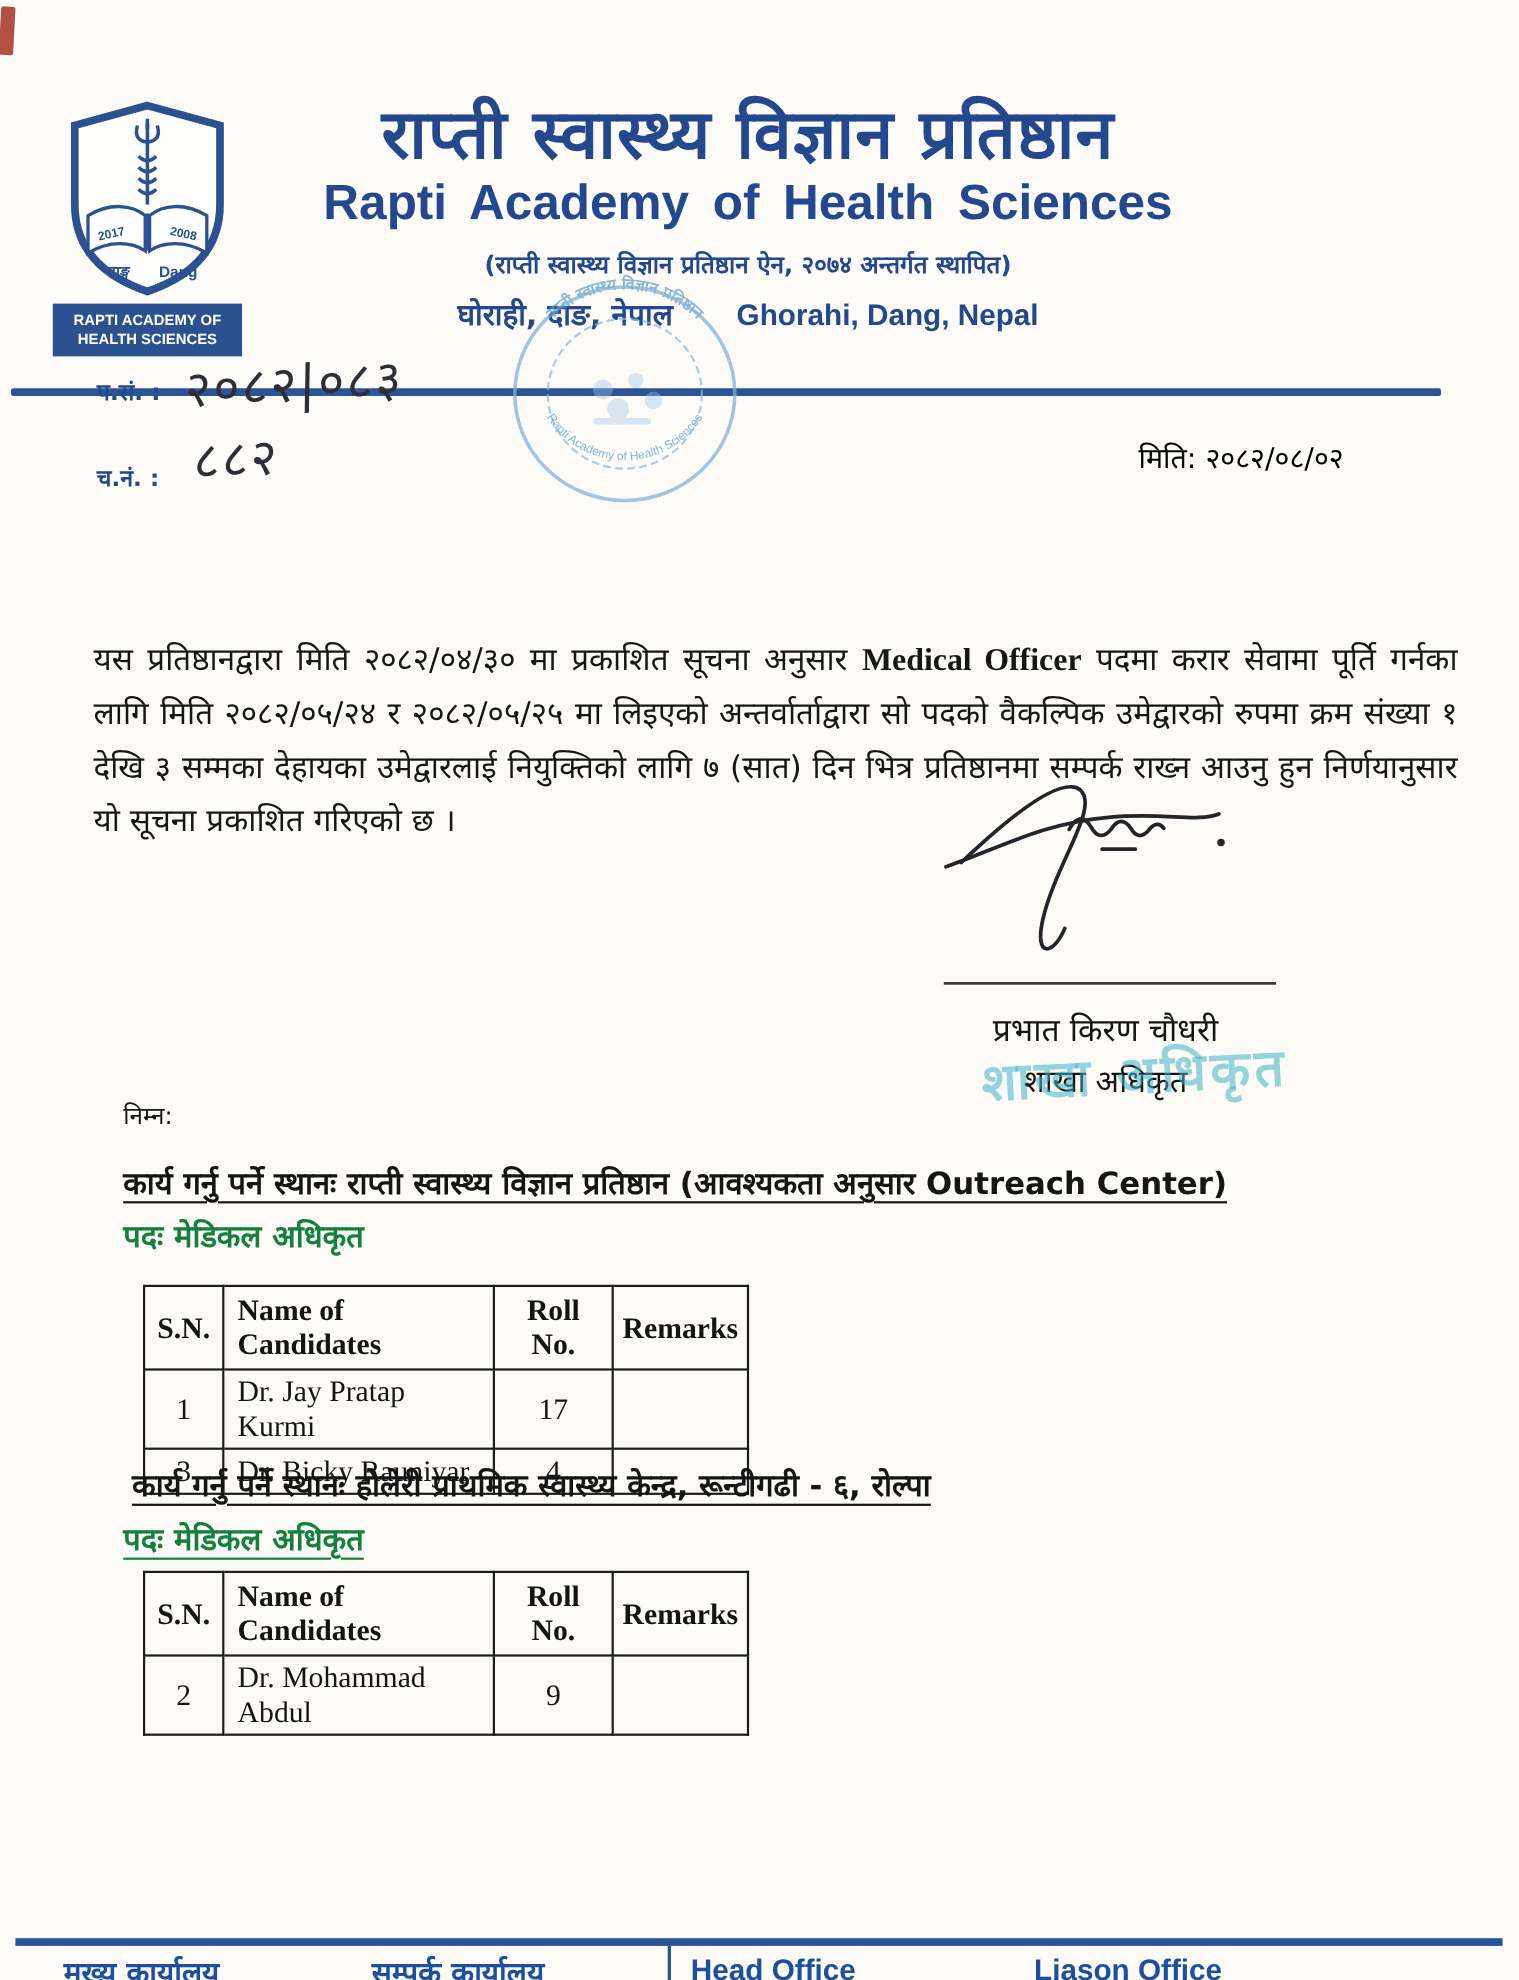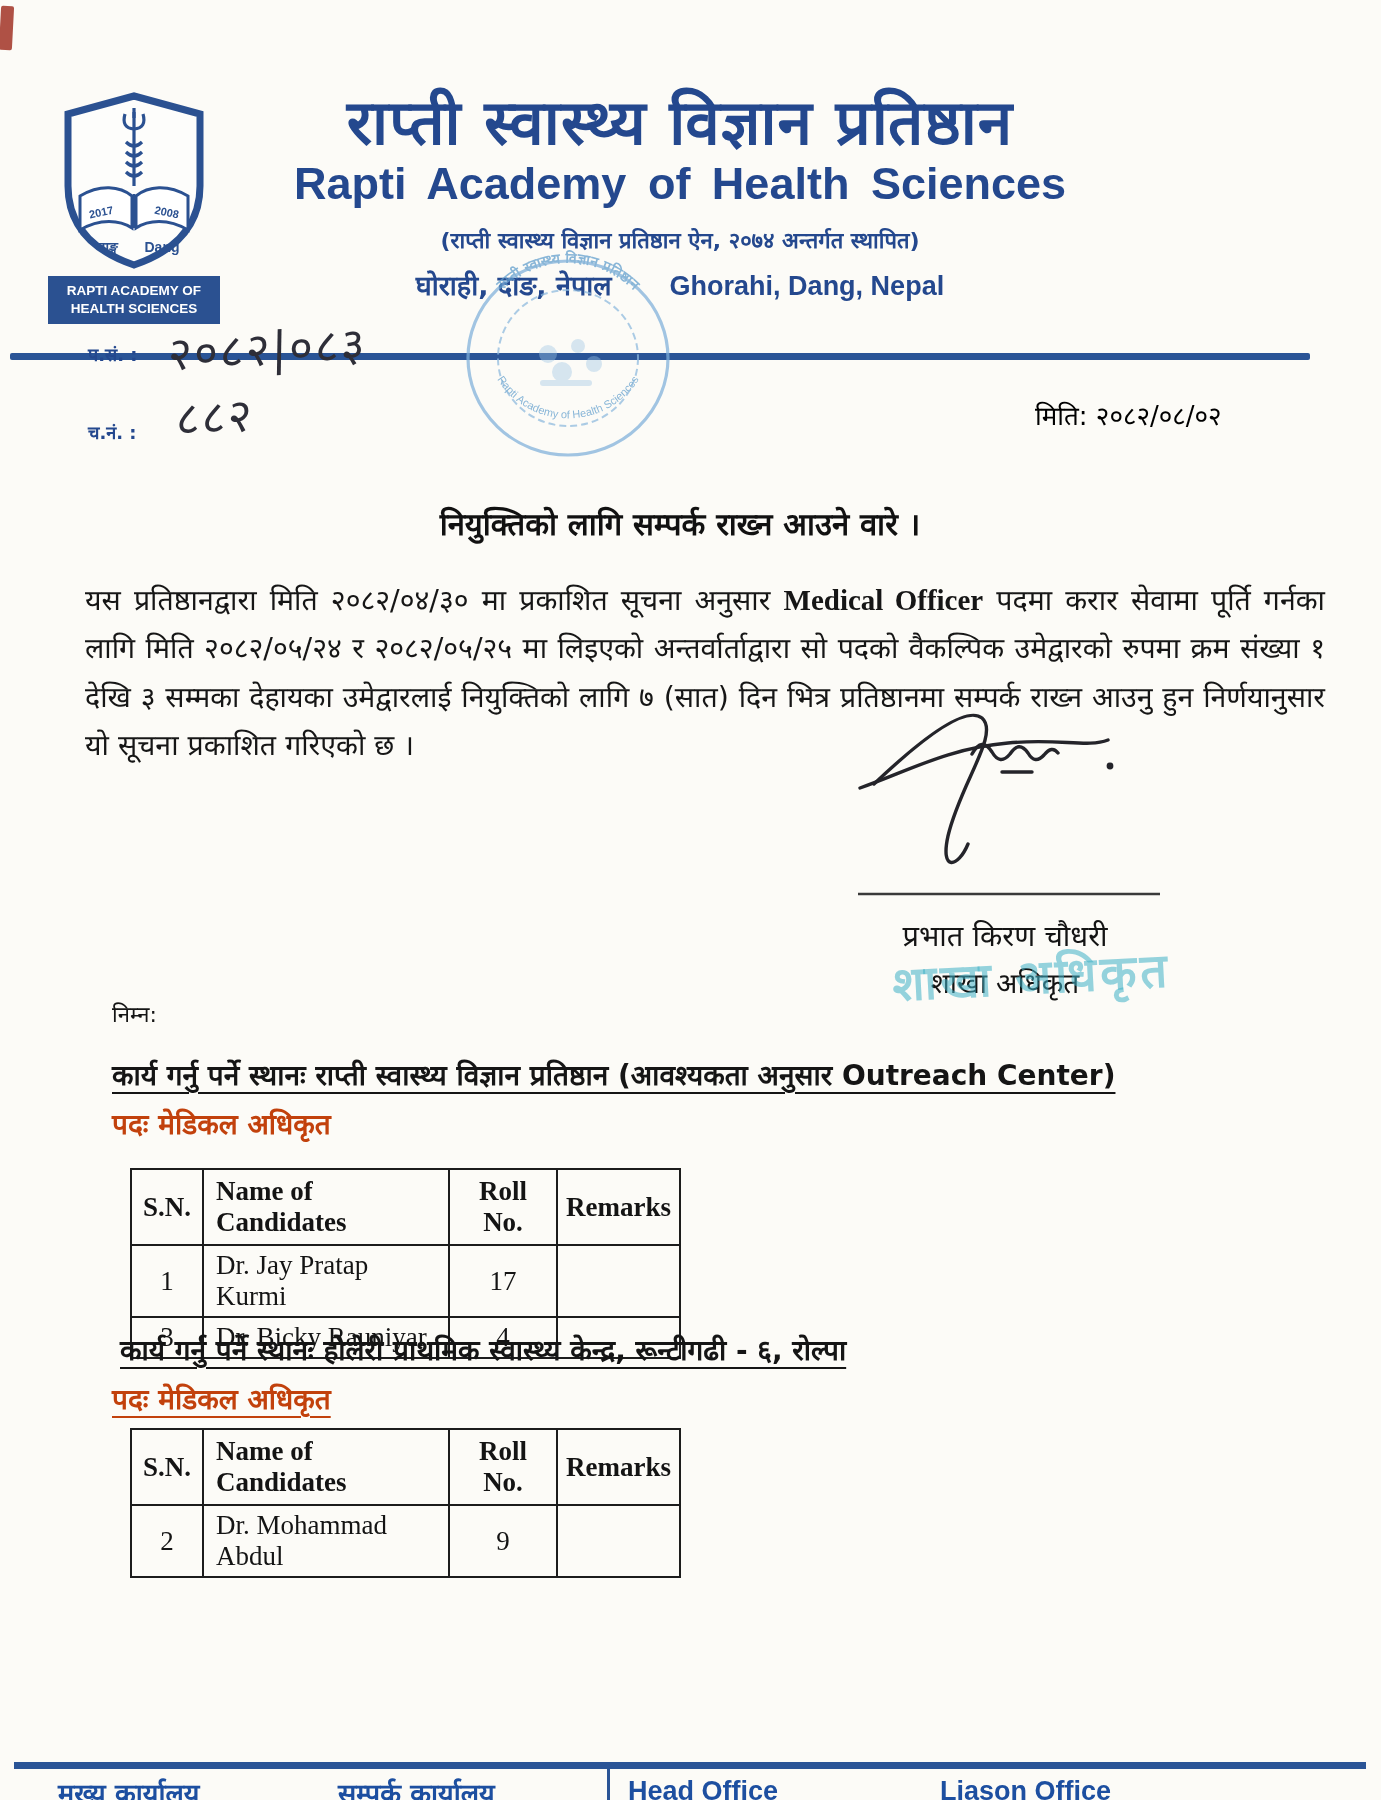--- a/index.html
+++ b/index.html
@@ -17,38 +17,38 @@
 
   .title-np{left:225px;top:78px;width:910px;font-size:62px;font-weight:bold;letter-spacing:1px;}
   .title-en{left:225px;top:158px;width:910px;font-size:45px;font-weight:bold;word-spacing:9px;}
   .subtitle{left:225px;top:224px;width:910px;font-size:22px;font-weight:bold;}
   .addr-row{left:225px;top:266px;width:910px;font-size:27px;font-weight:bold;}
   .addr-row .gap{display:inline-block;width:58px;}
 
   .rule{left:10px;top:353px;width:1300px;height:7px;background:#2a5496;border-radius:2px;}
   .footer-rule{left:14px;top:1762px;width:1352px;height:7px;background:#2a5496;}
 
-  .ref-label{font-size:18px;font-weight:bold;color:#24488e;}
+  .ref-label{font-size:21px;font-weight:bold;color:#24488e;}
   .handwrite{font-size:46px;color:#2e2e38;letter-spacing:2px;transform:rotate(-3deg) skewX(-4deg);}
   .date-line{font-size:26px;color:#000000;}
 
   .subject{left:280px;top:502px;width:800px;font-size:31px;font-weight:bold;color:#111;}
 
   .body-par{left:85px;top:576px;width:1240px;font-size:28.5px;line-height:1.7;
     text-align:justify;color:#161616;}
   .body-par .hl{font-family:"Liberation Serif",serif;font-weight:bold;font-size:29px;}
 
   .sig-name{left:850px;top:915px;width:310px;font-size:29px;color:#141414;}
   .sig-title{left:850px;top:963px;width:310px;font-size:28px;color:#141414;}
   .sig-stamp{left:892px;top:940px;width:420px;font-size:47px;font-weight:bold;
     color:rgba(62,176,198,.55);letter-spacing:4px;transform:rotate(-3deg);z-index:3;}
 
   .nimna{left:112px;top:998px;font-size:22px;color:#151515;}
   .sec-head{font-size:28px;font-weight:bold;color:#151515;}
-  .sec-post{font-size:28px;font-weight:bold;color:#c2410c;}
+  .sec-post{font-size:28px;font-weight:bold;color:#15803d;}
 
   table.cand{border-collapse:collapse;background:transparent;padding-left:16px;}
   table.cand th,table.cand td{border:2.5px solid #1c1c1c;font-family:"Liberation Serif",serif;color:#141414;}
   table.cand th{font-size:27px;font-weight:bold;padding:6px 8px;}
   table.cand td{font-size:27px;padding:4px 8px;}
   .c{text-align:center;}
   .l{text-align:left;padding-left:12px !important;}
 
   .foot-np{font-size:27px;font-weight:bold;color:#1d4fa0;}
   .foot-en{font-size:27px;font-weight:bold;color:#1d4fa0;font-family:"Liberation Sans",sans-serif;
@@ -133,21 +133,20 @@
   </svg>
 
   <div class="abs rule"></div>
 
   <div class="abs ref-label np" style="left:88px;top:342px;">प.सं. :</div>
   <div class="abs handwrite np" style="left:168px;top:316px;">२०८२|०८३</div>
   <div class="abs ref-label np" style="left:88px;top:420px;">च.नं. :</div>
   <div class="abs handwrite np" style="left:176px;top:384px;">८८२</div>
   <div class="abs date-line np" style="left:1035px;top:397px;">मिति: २०८२/०८/०२</div>
 
-  <div class="abs subject center np">नियुक्तिको लागि सम्पर्क राख्न आउने वारे ।</div>
 
   <div class="abs body-par np">
     <span>यस प्रतिष्ठानद्वारा मिति २०८२/०४/३० मा प्रकाशित सूचना अनुसार </span><span class="hl">Medical Officer</span><span> पदमा करार सेवामा पूर्ति गर्नका लागि मिति २०८२/०५/२४ र २०८२/०५/२५ मा लिइएको अन्तर्वार्ताद्वारा सो पदको वैकल्पिक उमेद्वारको रुपमा क्रम संख्या १ देखि ३ सम्मका देहायका उमेद्वारलाई नियुक्तिको लागि ७ (सात) दिन भित्र प्रतिष्ठानमा सम्पर्क राख्न आउनु हुन निर्णयानुसार यो सूचना प्रकाशित गरिएको छ ।</span>
   </div>
 
   <svg class="abs" style="left:852px;top:688px;z-index:2;" width="320" height="220" viewBox="0 0 320 220">
     <g fill="none" stroke="#24242a" stroke-width="3.4" stroke-linecap="round">
       <path d="M22 96 C62 58 112 16 130 30 C148 46 108 96 96 148 C88 184 106 180 116 156"></path>
       <path d="M8 100 C54 84 96 60 156 55 C206 50 236 60 256 52"></path>
       <path d="M120 66 q10 -18 20 -2 q8 14 18 2 q9 -14 18 -1 q7 12 16 2 q8 -10 14 -2"></path>

